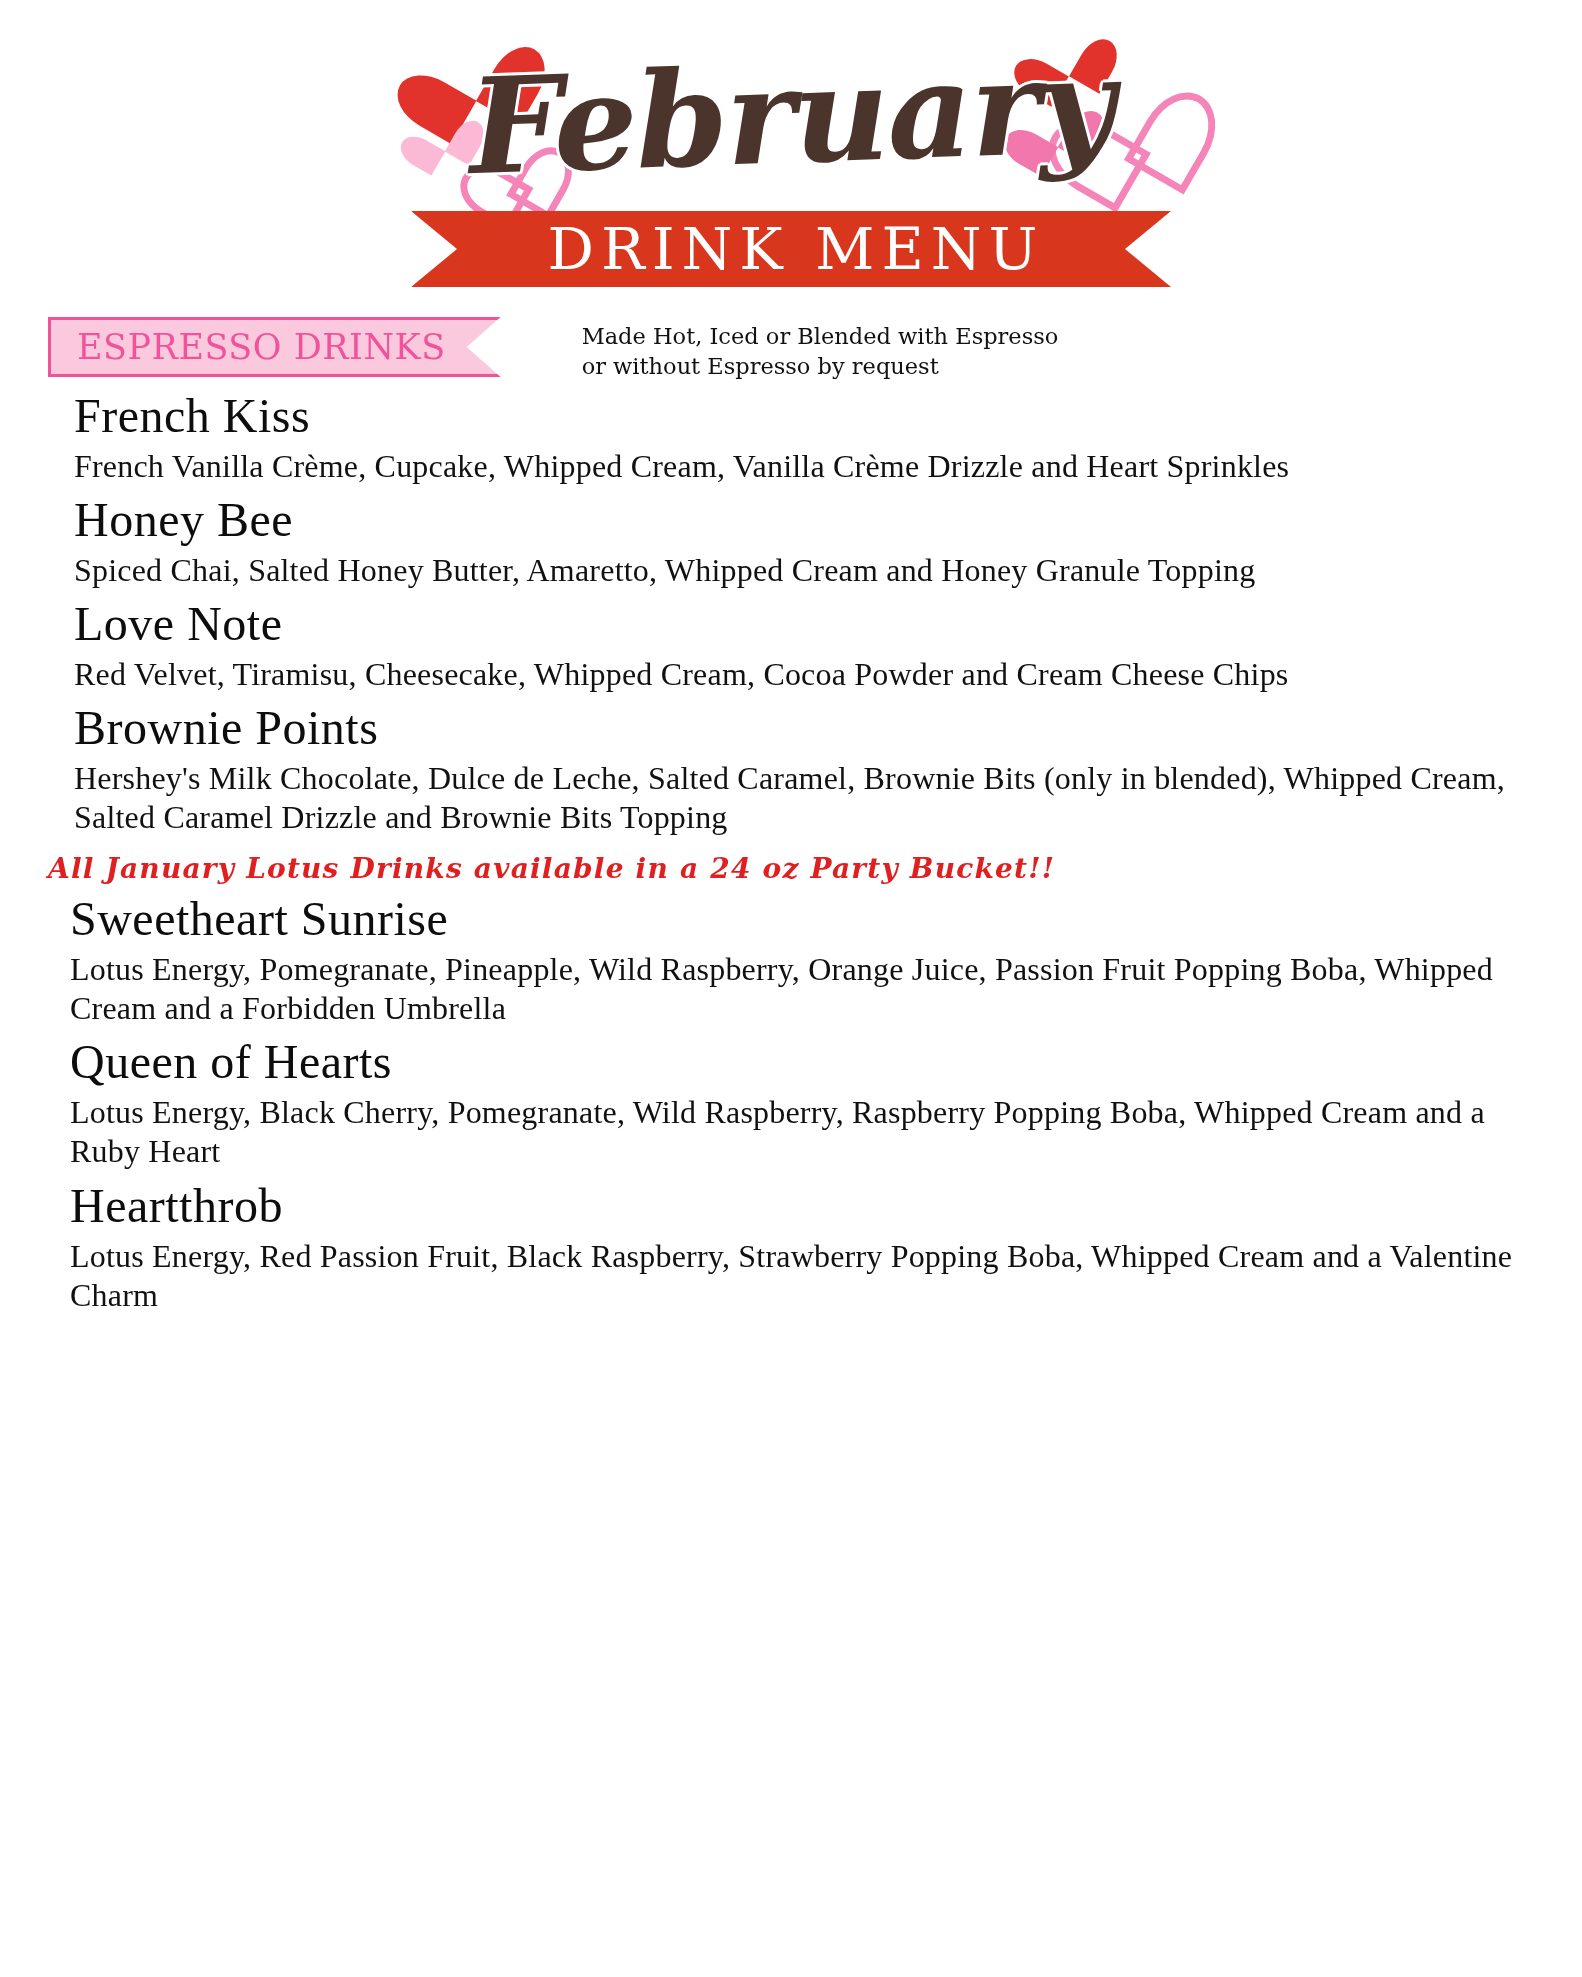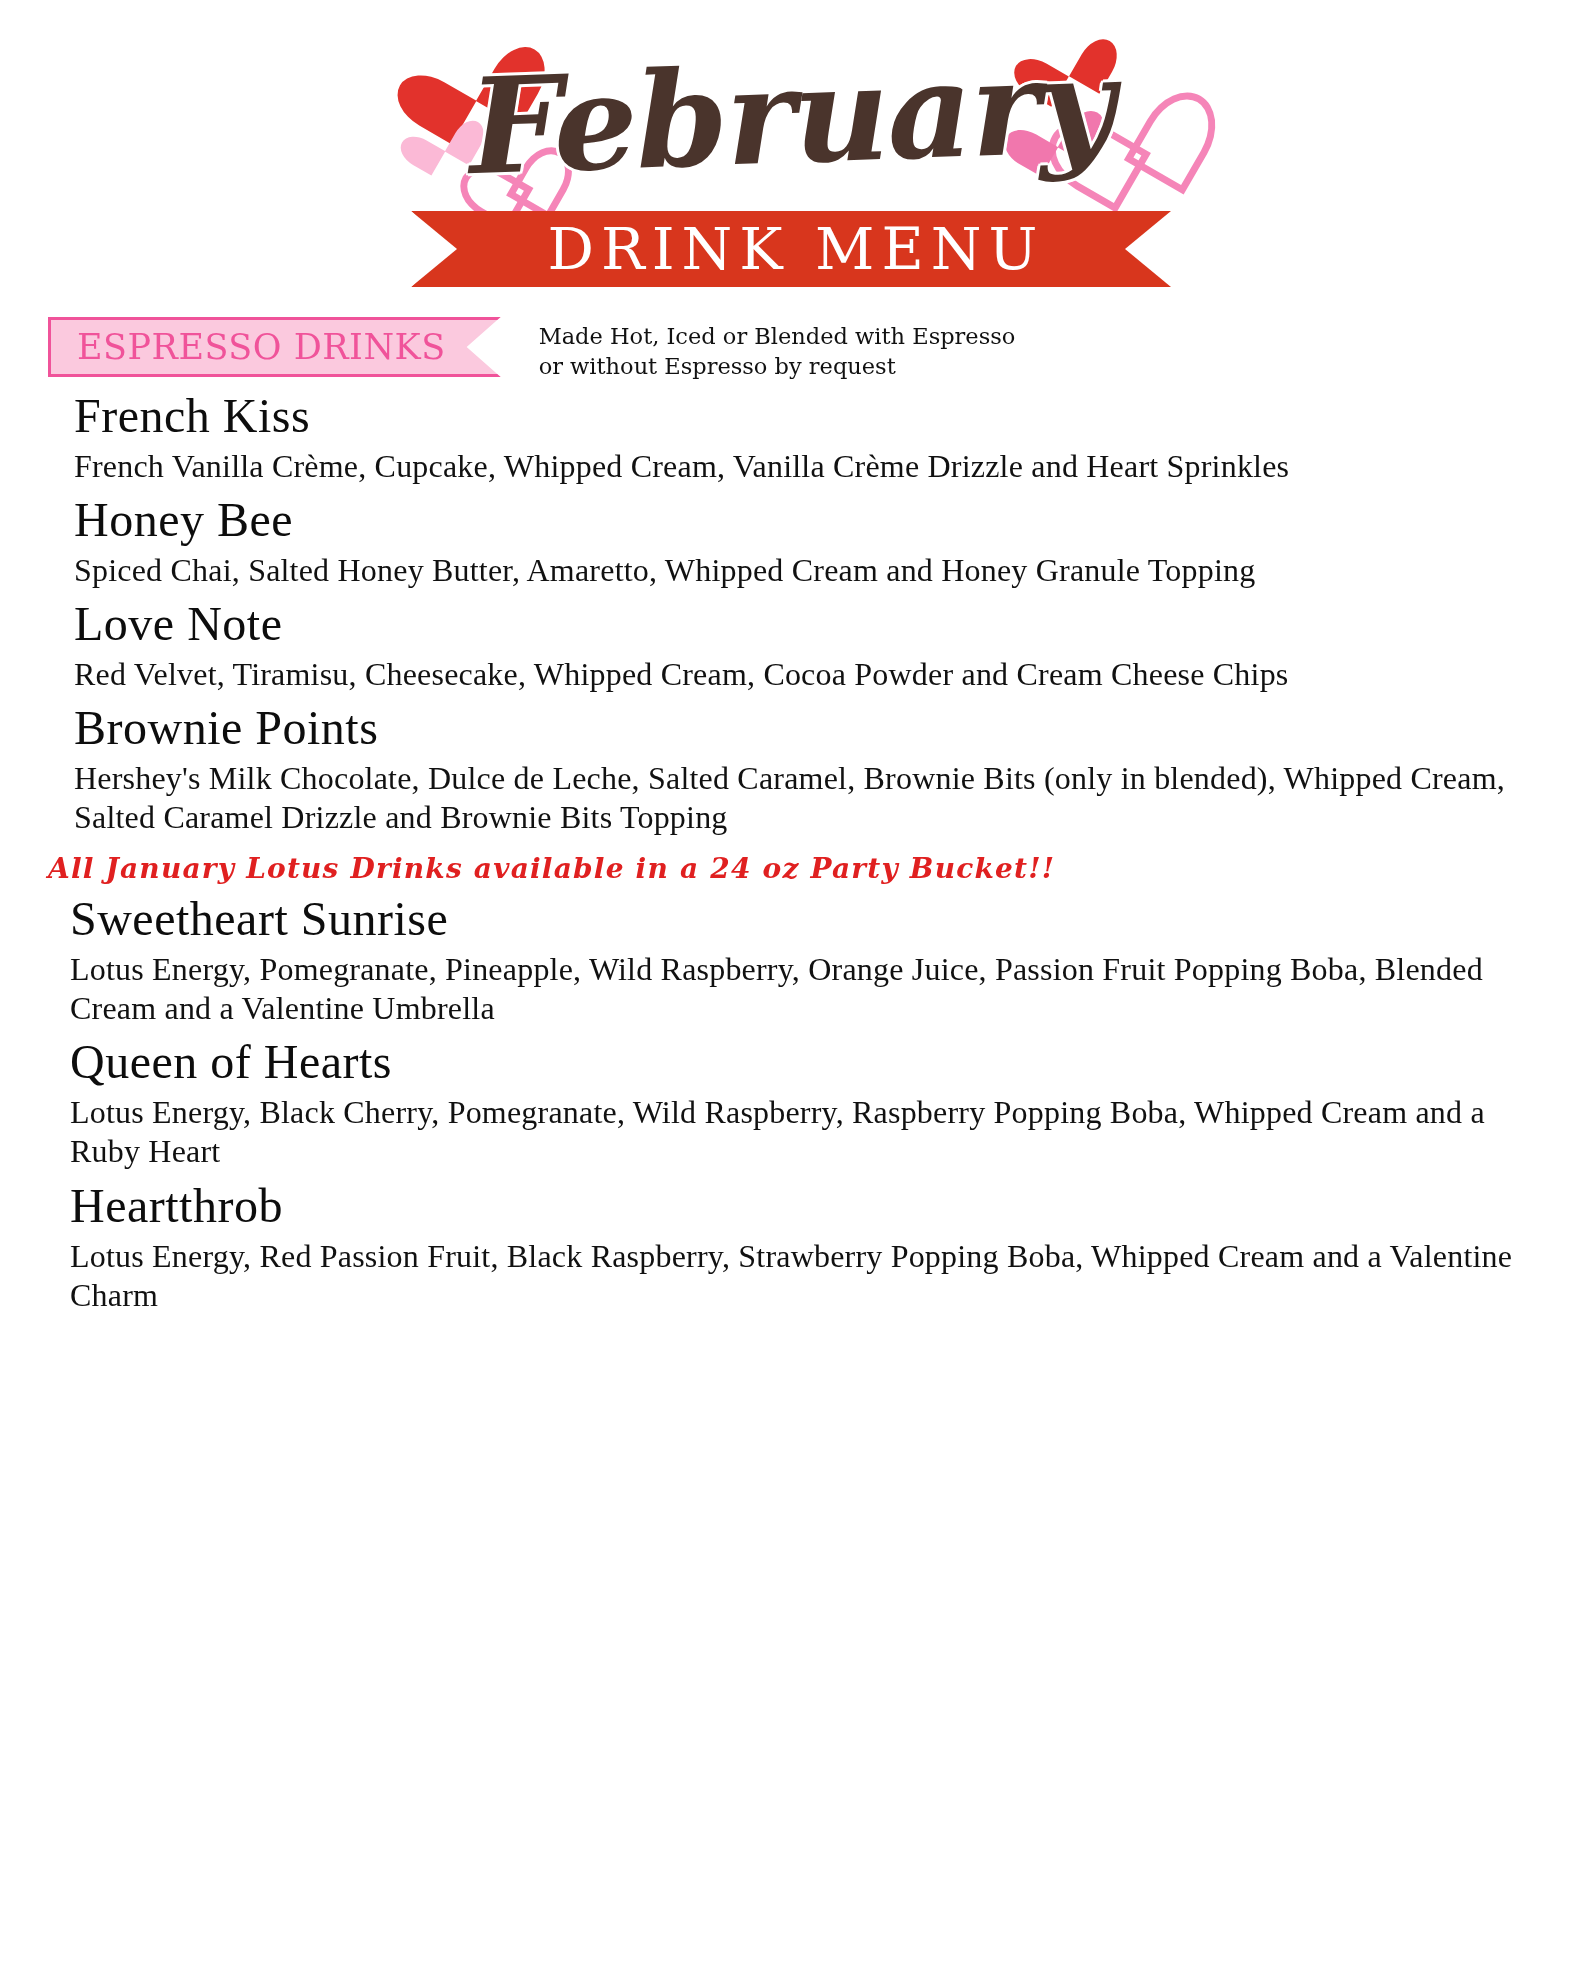--- a/index.html
+++ b/index.html
@@ -113,20 +113,21 @@
   .banner-notch-l { left: 0;  clip-path: polygon(0 0, 100% 50%, 0 100%); }
   .banner-notch-r { right: 0; clip-path: polygon(100% 0, 0 50%, 100% 100%); }
 
   
   .content { padding: 8px 48px 0 48px; }
 
   .section-head {
     display: flex;
     align-items: flex-start;
     margin-top: 22px;
+    gap: 43px;
   }
   .tag {
     position: relative;
     background: #fbc9de;
     border: 3px solid #f0539a;
     height: 60px;
     display: flex;
     align-items: center;
     padding: 0 52px 0 26px;
     clip-path: polygon(0 0, 100% 0, calc(100% - 34px) 50%, 100% 100%, 0 100%);
@@ -238,21 +239,21 @@
       <div class="item-desc">Hershey's Milk Chocolate, Dulce de Leche,  Salted Caramel, Brownie Bits (only in blended), Whipped Cream, Salted Caramel Drizzle and Brownie Bits Topping</div>
     </div>
   </div>
 
 
   <div class="party-note">All January Lotus Drinks available in a 24 oz Party Bucket!!</div>
 
   <div class="item-list lotus-list">
     <div class="item">
       <div class="item-name">Sweetheart Sunrise</div>
-      <div class="item-desc">Lotus Energy, Pomegranate, Pineapple, Wild Raspberry, Orange Juice, Passion Fruit Popping Boba, Blended Cream and a Valentine Umbrella</div>
+      <div class="item-desc">Lotus Energy, Pomegranate, Pineapple, Wild Raspberry, Orange Juice, Passion Fruit Popping Boba, Whipped Cream and a Forbidden Umbrella</div>
     </div>
     <div class="item">
       <div class="item-name">Queen of Hearts</div>
       <div class="item-desc">Lotus Energy, Black Cherry, Pomegranate, Wild Raspberry, Raspberry Popping Boba, Whipped Cream and a Ruby Heart</div>
     </div>
     <div class="item">
       <div class="item-name">Heartthrob</div>
       <div class="item-desc">Lotus Energy, Red Passion Fruit, Black Raspberry,  Strawberry Popping Boba, Whipped Cream and a Valentine Charm</div>
     </div>
   </div>

